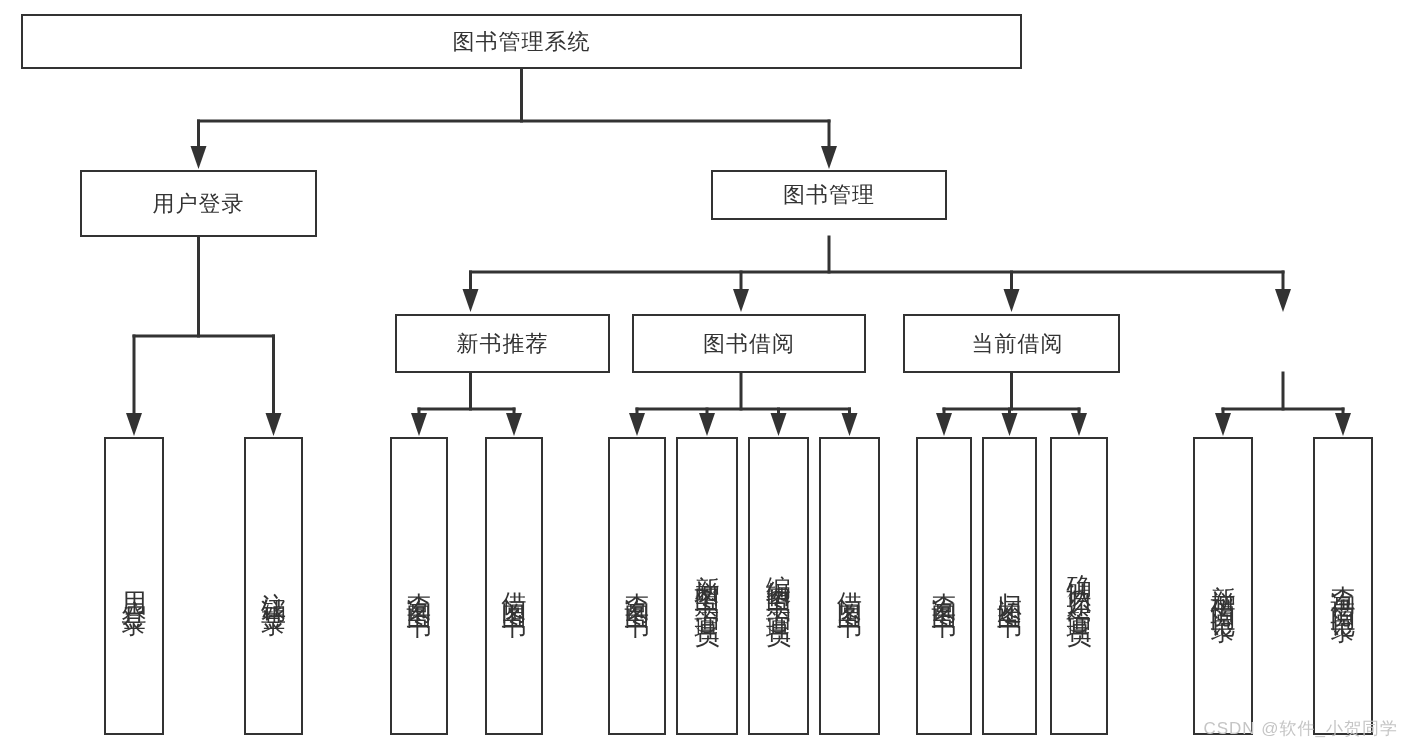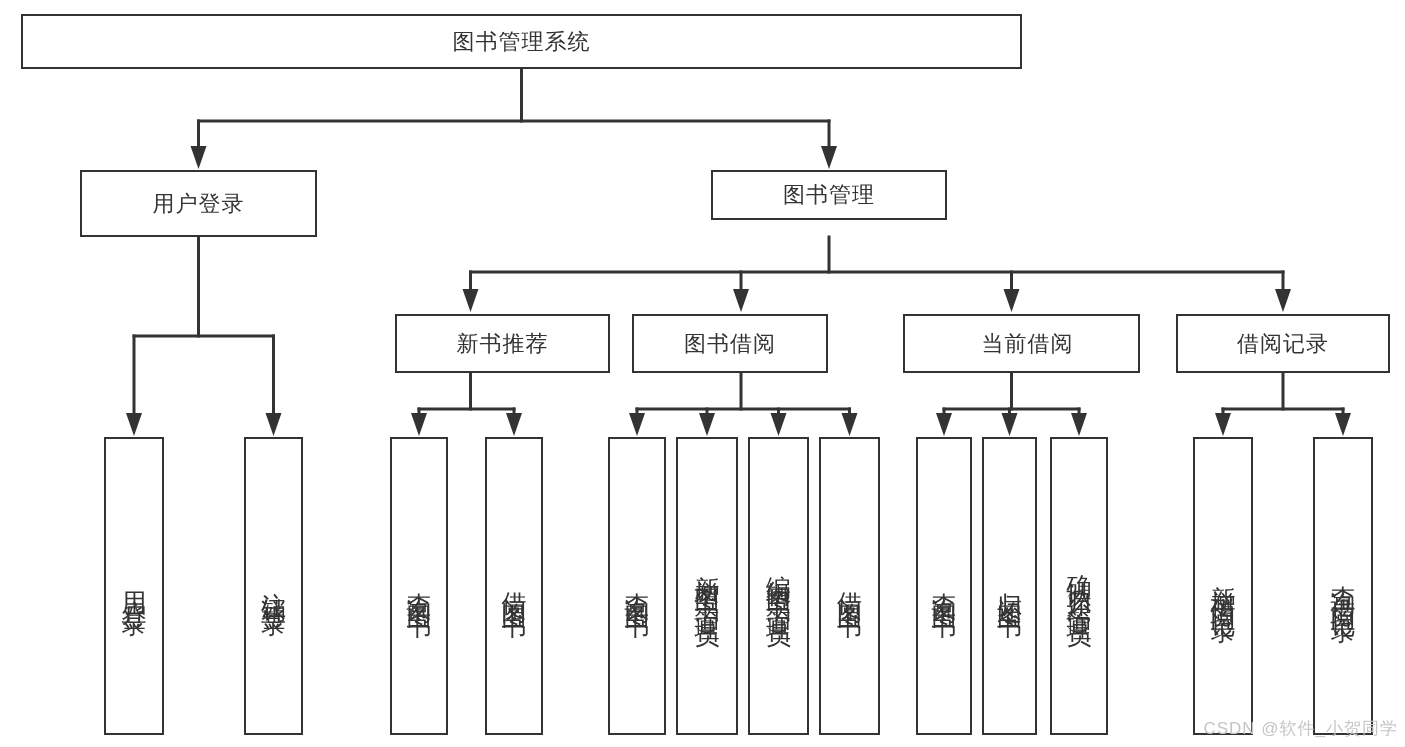--- a/index.html
+++ b/index.html
@@ -138,28 +138,25 @@
   <div class="box hbox" style="left:80px; top:170px; width:237px; height:67px;">
     <span>用户登录</span>
   </div>
   <div class="box hbox" style="left:711px; top:170px; width:236px; height:50px;">
     <span>图书管理</span>
   </div>
 
   <div class="box hbox" style="left:363px; top:314px; width:215px; height:59px;margin-left:32px;">
     <span>新书推荐</span>
   </div>
-  <div class="box hbox" style="left:632px; top:314px; width:196px; height:59px;">
+  <div class="box hbox" style="left:632px; top:314px; width:234px; height:59px;">
     <span>图书借阅</span>
   </div>
-  <div class="box hbox" style="left:903px; top:314px; width:237px; height:59px;padding-left:12px;">
+  <div class="box hbox" style="left:903px; top:314px; width:217px; height:59px;padding-left:12px;">
     <span>当前借阅</span>
-  </div>
-  <div class="box hbox" style="left:1176px; top:314px; width:214px; height:59px;">
-    <span>借阅记录</span>
   </div>
 
   <div class="box vbox" style="left:104px; width:60px;">
     <span class="vlabel">用户登录</span>
   </div>
   <div class="box vbox" style="left:244px; width:59px;">
     <span class="vlabel">注销登录</span>
   </div>
 
   <div class="box vbox" style="left:390px; width:58px;">

